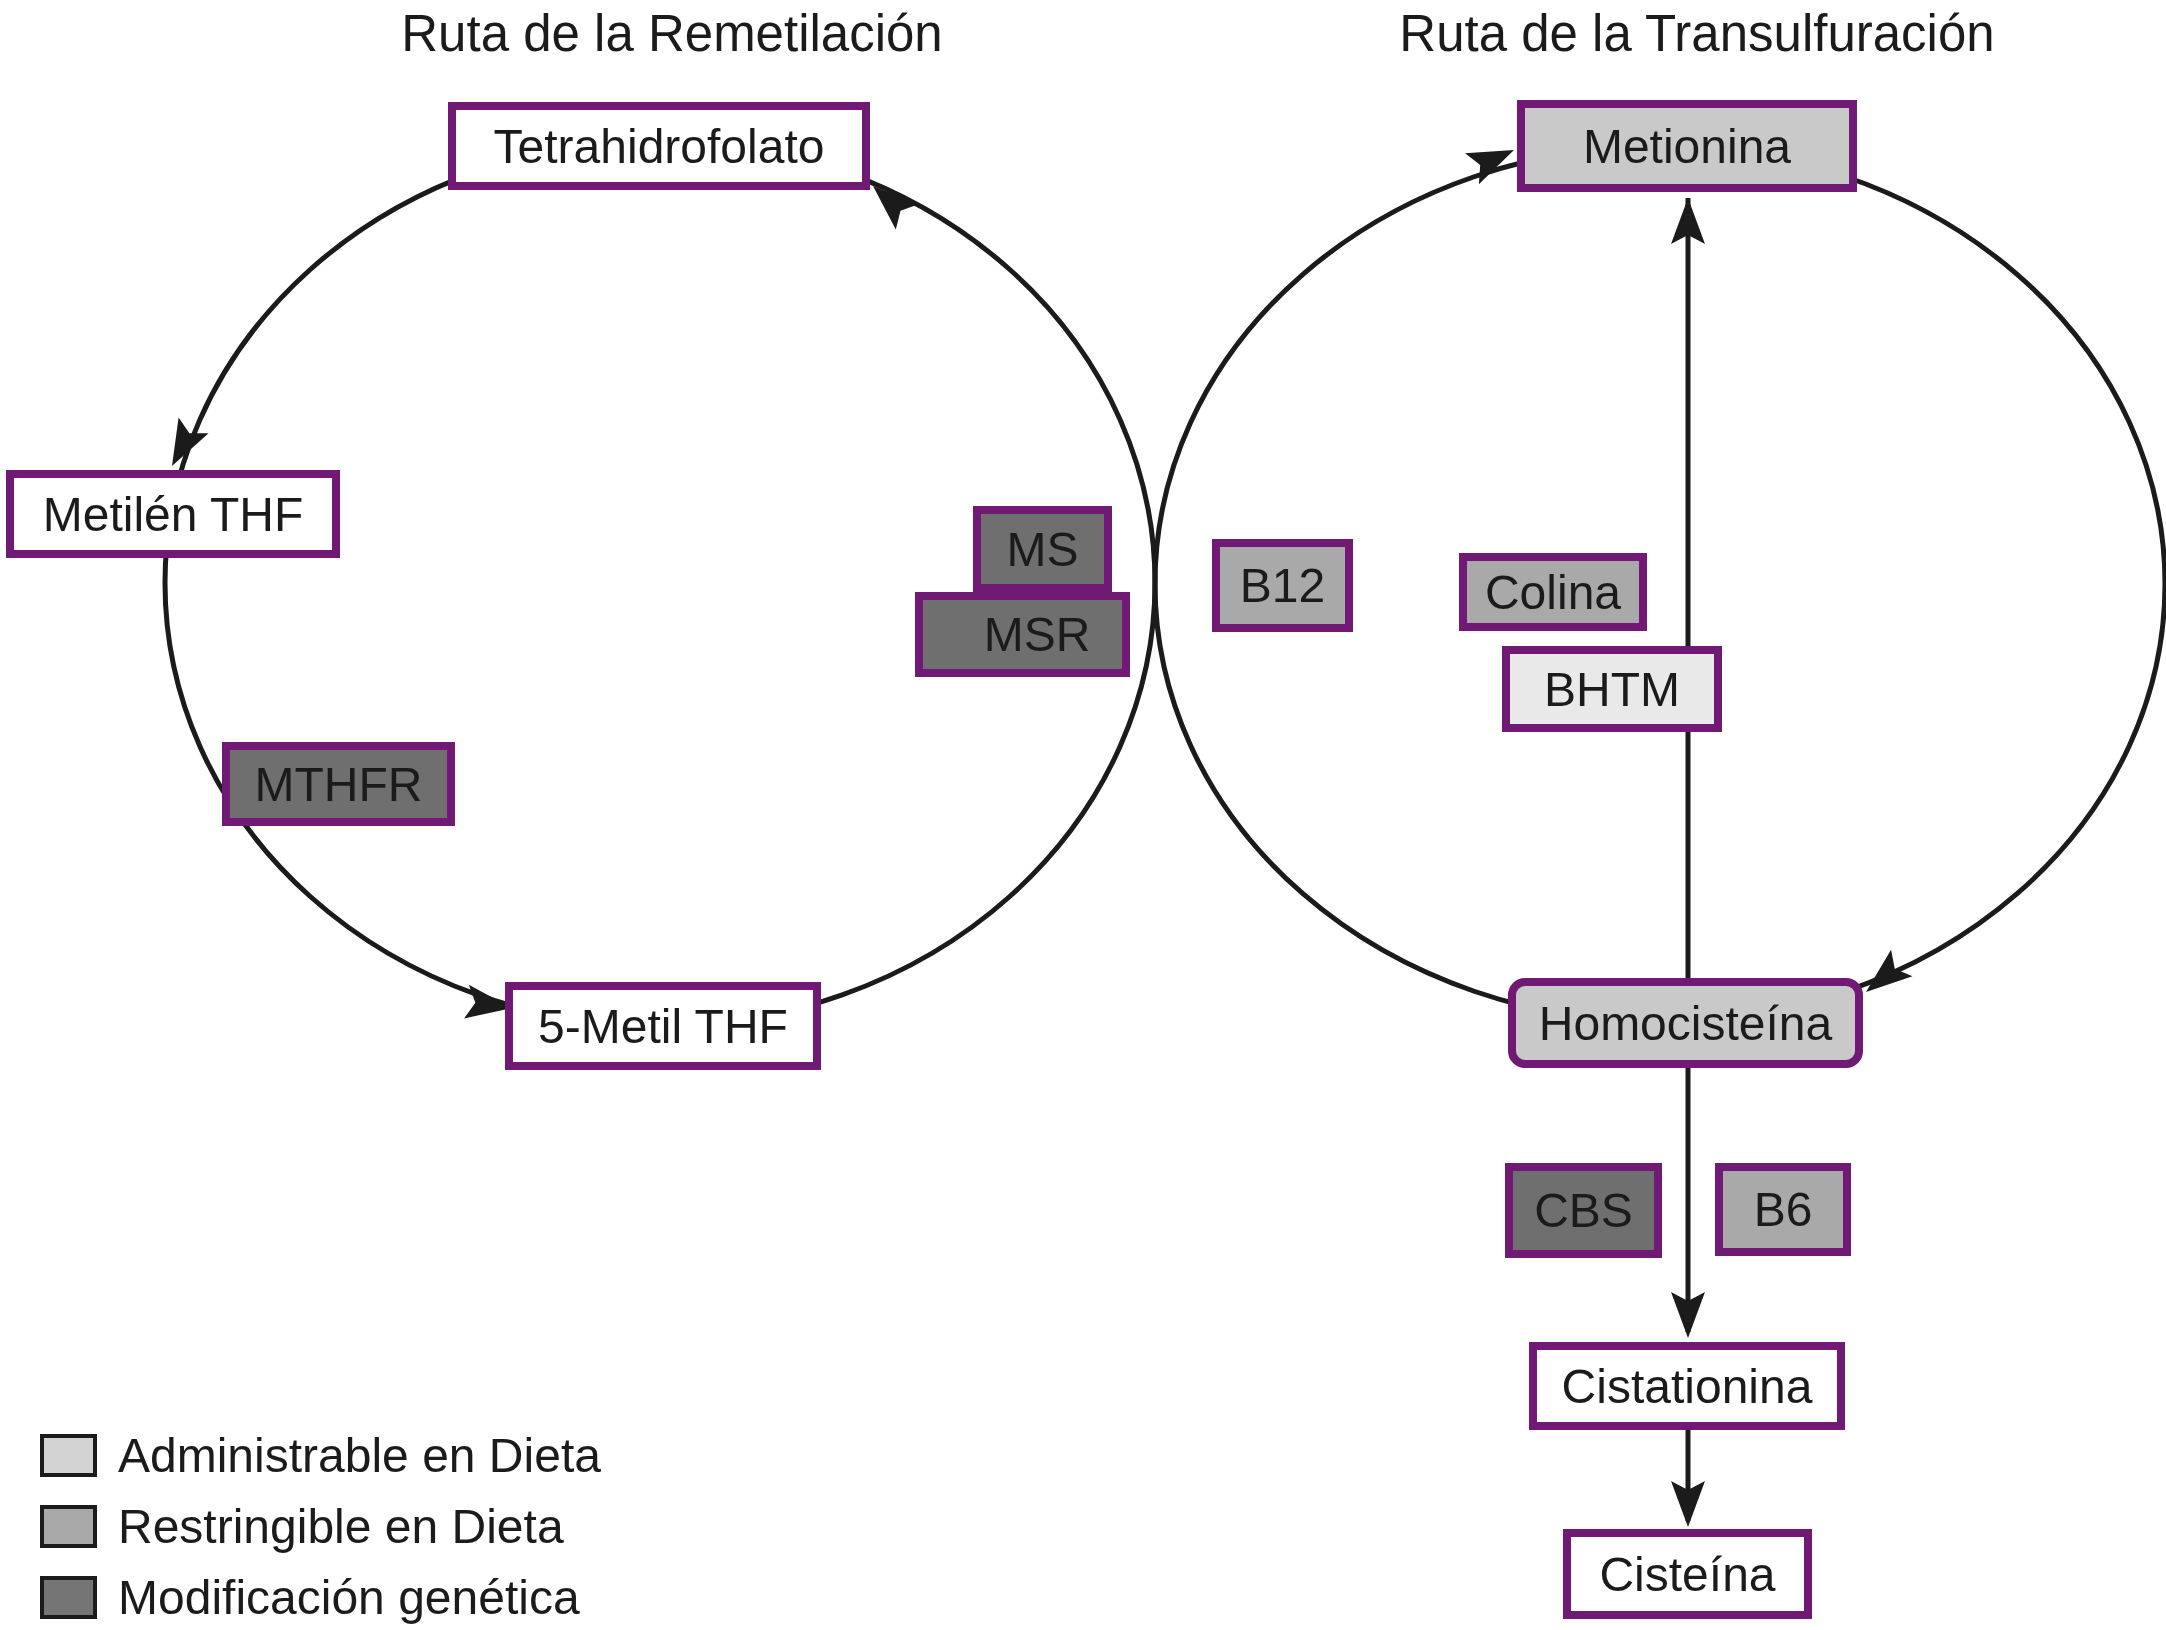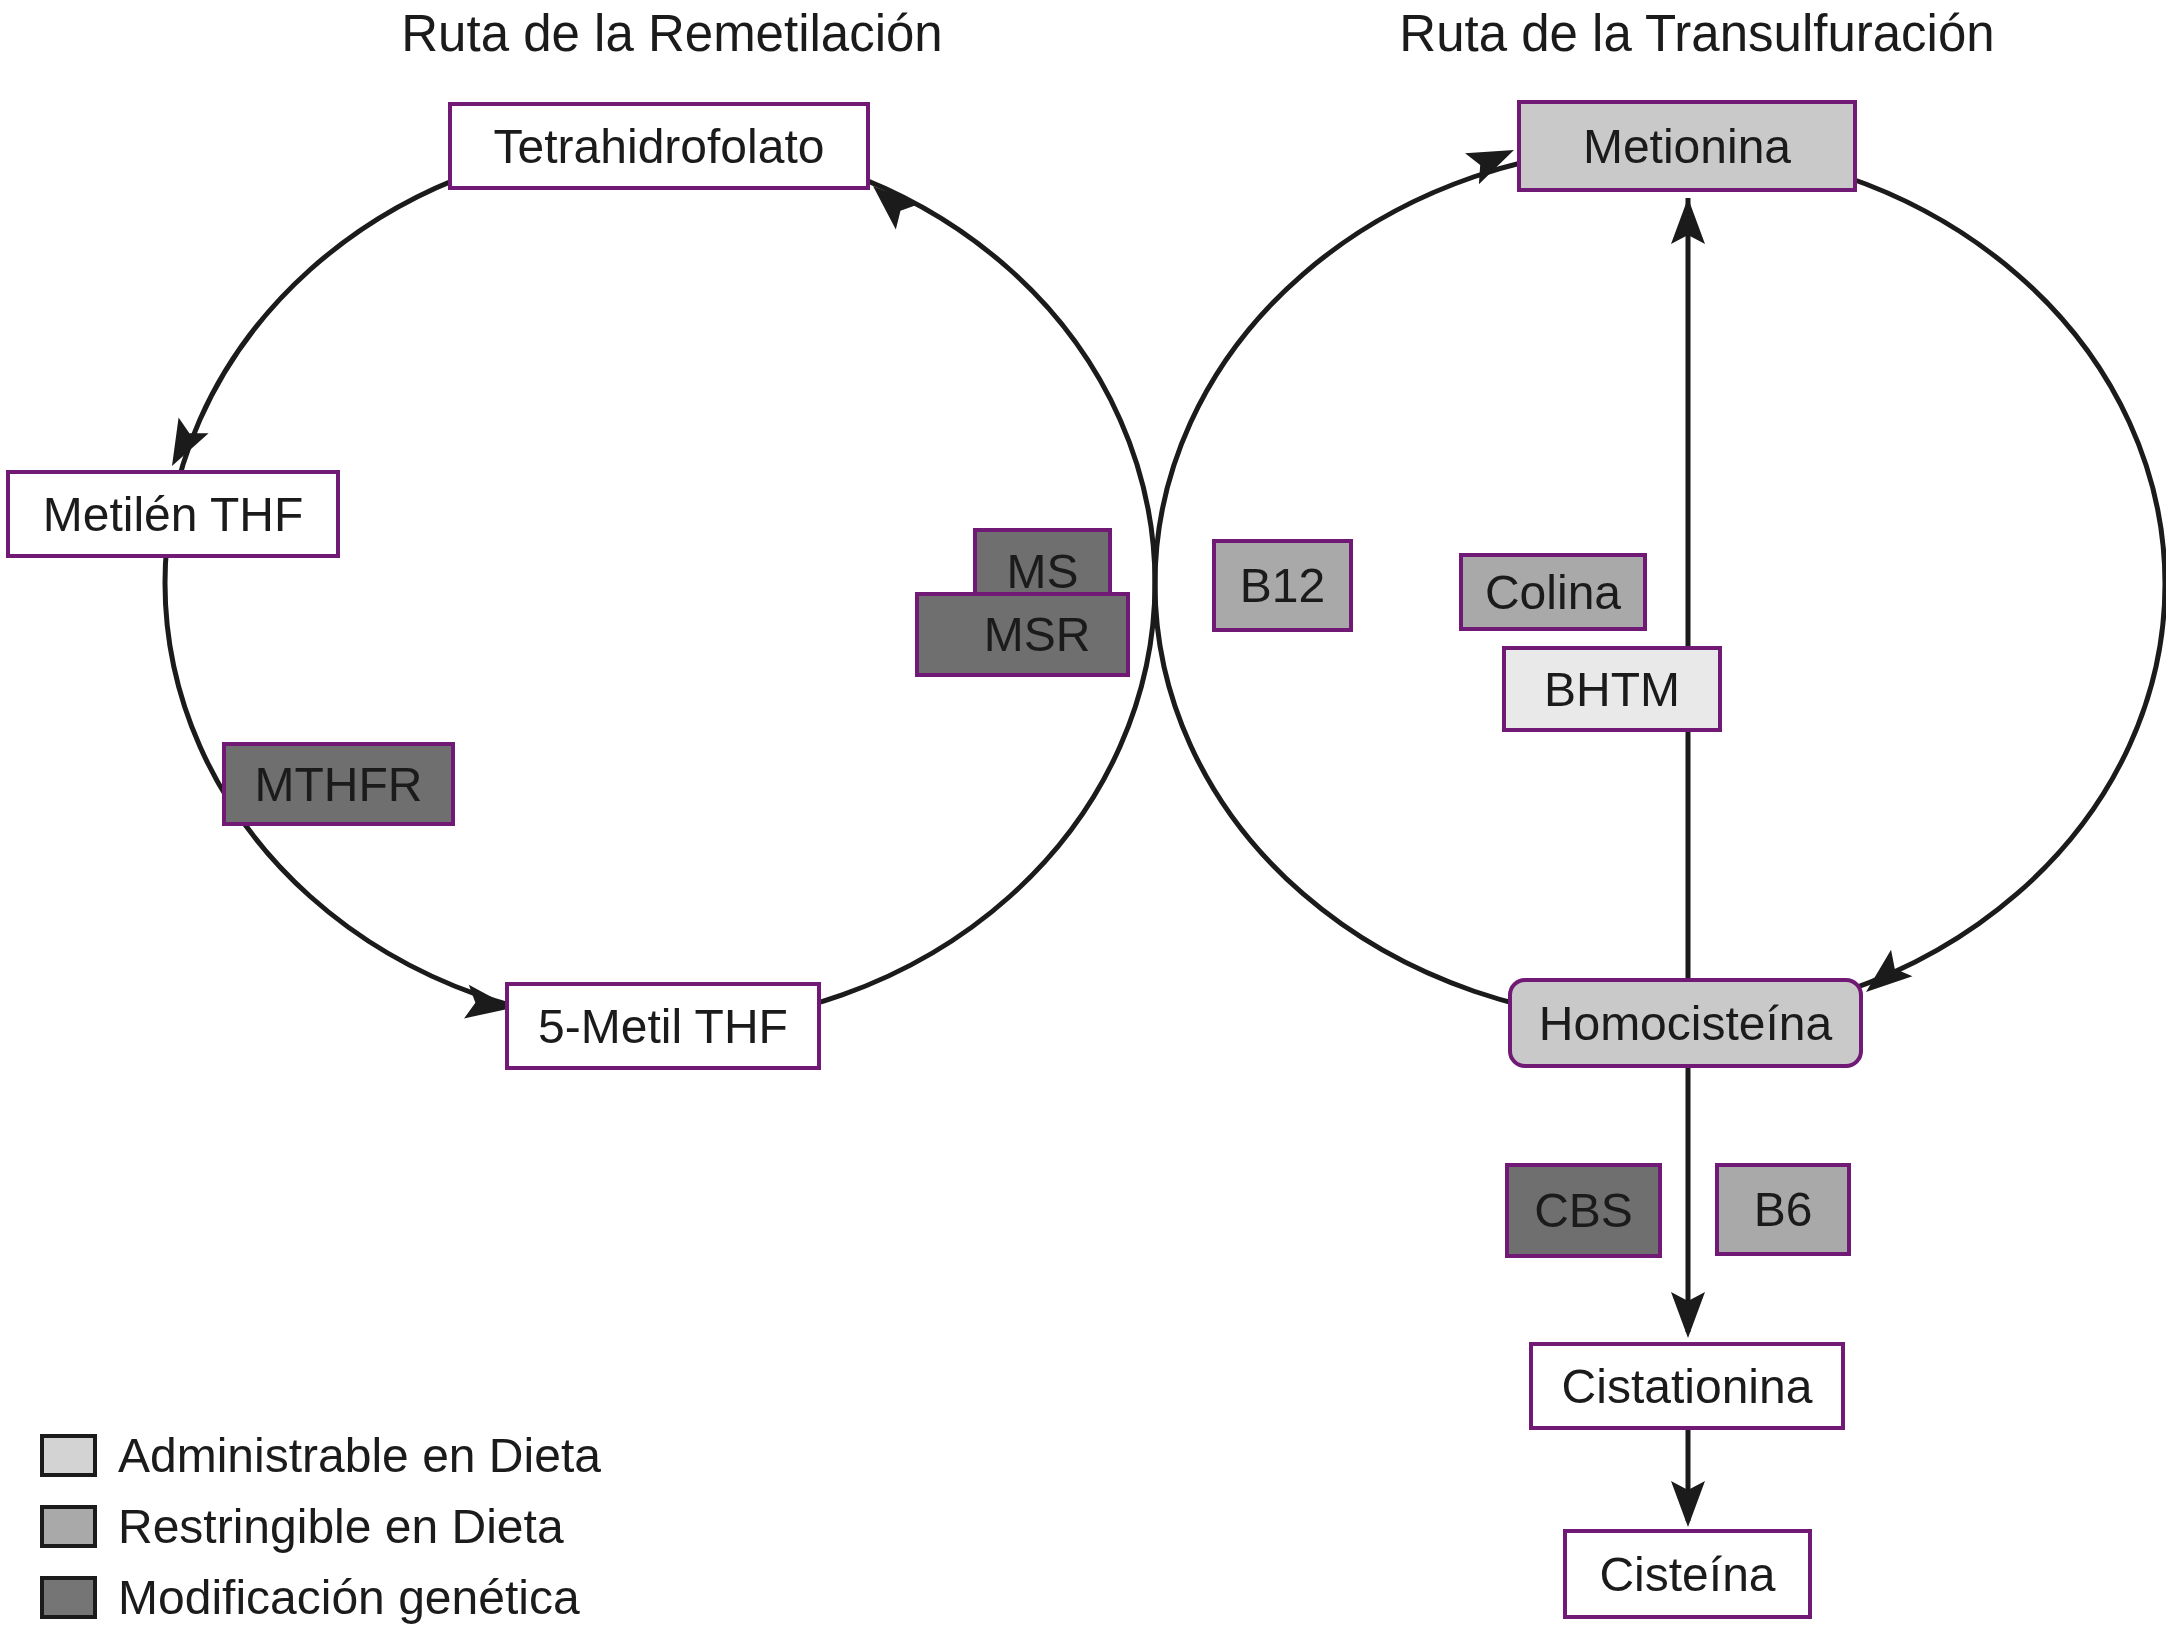--- a/index.html
+++ b/index.html
@@ -18,21 +18,21 @@
     top: 6px;
     transform: translateX(-50%);
     font-size: 51px;
     line-height: 1.1;
     white-space: nowrap;
     color: #1b1b1b;
   }
   .node {
     position: absolute;
     box-sizing: border-box;
-    border: 4px solid #701a75;
+    border: 8px solid #701a75;
     display: flex;
     align-items: center;
     justify-content: center;
     font-size: 48px;
     white-space: nowrap;
     color: #1b1b1b;
   }
   .fill-white    { background: #ffffff; }
   .fill-light    { background: #e9e9e9; }
   .fill-lightmid { background: #c9c9c9; }
@@ -89,21 +89,21 @@
     </g>
   </svg>
 
   <div class="title" style="left:1697px;">Ruta de la Transulfuración</div>
   <div class="title" style="left:672px;">Ruta de la Remetilación</div>
 
   <div class="node fill-white" style="left:448px; top:102px; width:422px; height:88px;">Tetrahidrofolato</div>
   <div class="node fill-white" style="left:6px; top:470px; width:334px; height:88px;">Metilén THF</div>
   <div class="node fill-dark" style="left:222px; top:742px; width:233px; height:84px;">MTHFR</div>
   <div class="node fill-white" style="left:505px; top:982px; width:316px; height:88px;">5-Metil THF</div>
-  <div class="node fill-dark" style="left:973px; top:528px; width:139px; height:86px;">MS</div>
+  <div class="node fill-dark" style="left:973px; top:506px; width:139px; height:86px;">MS</div>
   <div class="node fill-dark" style="left:915px; top:592px; width:215px; height:85px;padding-left:29px;">MSR</div>
 
   <div class="node fill-medium" style="left:1212px; top:539px; width:141px; height:93px;">B12</div>
   <div class="node fill-medium" style="left:1459px; top:553px; width:188px; height:78px;">Colina</div>
   <div class="node fill-light" style="left:1502px; top:646px; width:220px; height:86px;">BHTM</div>
   <div class="node fill-lightmid" style="left:1517px; top:100px; width:340px; height:92px;">Metionina</div>
   <div class="node fill-lightmid" style="left:1508px; top:978px; width:355px; height:90px;border-radius:17px;">Homocisteína</div>
   <div class="node fill-dark" style="left:1505px; top:1163px; width:157px; height:95px;">CBS</div>
   <div class="node fill-medium" style="left:1715px; top:1163px; width:136px; height:93px;">B6</div>
   <div class="node fill-white" style="left:1529px; top:1342px; width:316px; height:88px;">Cistationina</div>

